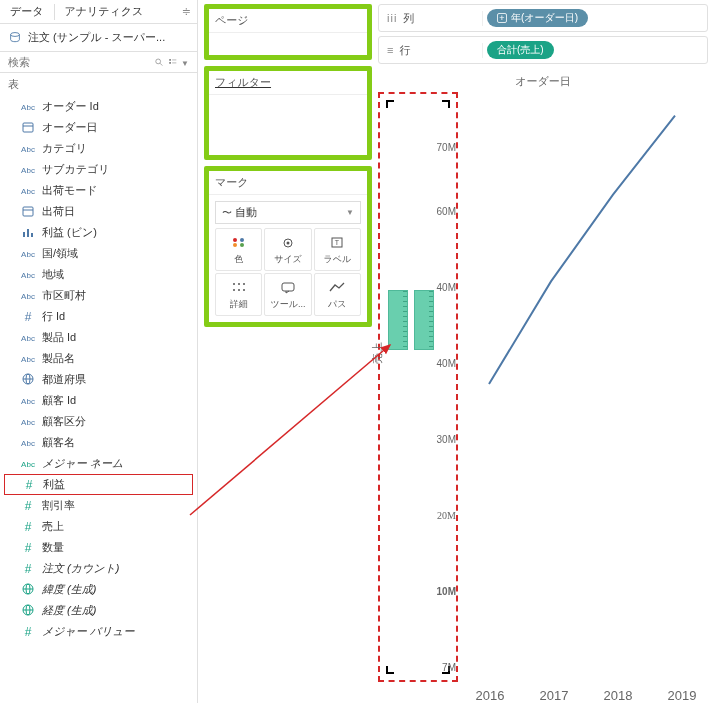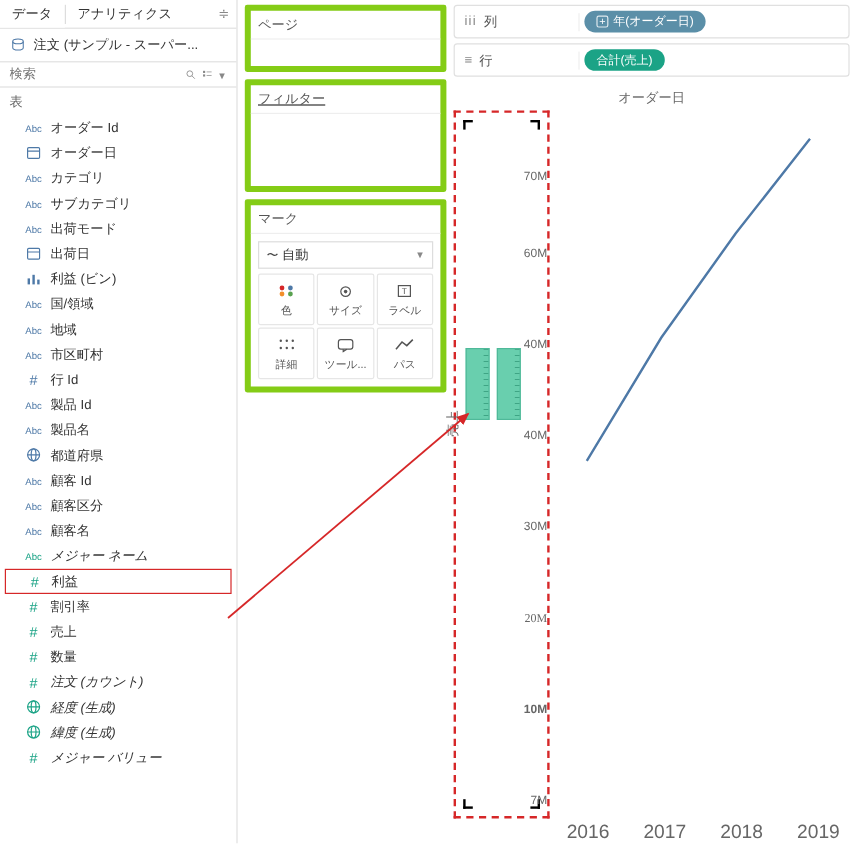--- a/index.html
+++ b/index.html
@@ -59,21 +59,21 @@
   .ruler { position: absolute; width: 20px; height: 60px; background: #69cfae; border: 1px solid #4fb999; }
   .ruler::after { content: ""; position: absolute; right: 0; top: 0; bottom: 0; width: 4px; background: repeating-linear-gradient(to bottom, #3fa585 0 1px, transparent 1px 5px); }
   .ruler.r1 { left: 8px; top: 196px; }
   .ruler.r2 { left: 34px; top: 196px; }
   
   .arrow-line { position: absolute;   pointer-events: none; z-index: 5; }
   
   .axis-label-v { position: absolute; left: -8px; top: 300px; transform: rotate(-90deg); transform-origin: left top; font-size: 11px; color: #666; }
   .y-ticks { position: absolute; left: 38px; top: 28px; width: 40px; height: 590px; }
   .y-tick { position: absolute; right: 0; font-size: 10px; color: #666; text-align: right; width: 40px; }
-  .x-ticks { position: absolute; left: 80px; bottom: 0; right: 0; display: flex; justify-content: space-around; font-size: 16px; color: #666; }
+  .x-ticks { position: absolute; left: 80px; bottom: 0; right: 0; display: flex; justify-content: space-around; font-size: 13px; color: #666; }
   svg.plot { position: absolute; left: 80px; top: 28px; right: 0; height: 592px; }
 </style>
 </head>
 <body>
 
 <div class="app">
 
   <div class="sidebar">
     <div class="tabs">
       <div class="tab active">データ</div>
@@ -209,29 +209,29 @@
         <div class="field">
           <span class="ficon teal"><span style="font-size:12px;">#</span></span>
           <span class="italic">注文 (カウント)</span>
         </div>
         <div class="field">
           <span class="ficon teal"><svg width="12" height="12" viewBox="0 0 12 12">
               <circle cx="6" cy="6" r="5" fill="none" stroke="currentColor"></circle>
               <ellipse cx="6" cy="6" rx="2" ry="5" fill="none" stroke="currentColor"></ellipse>
               <line x1="1" y1="6" x2="11" y2="6" stroke="currentColor"></line>
             </svg></span>
-          <span class="italic">経度 (生成)</span>
+          <span class="italic">緯度 (生成)</span>
         </div>
         <div class="field">
           <span class="ficon teal"><svg width="12" height="12" viewBox="0 0 12 12">
               <circle cx="6" cy="6" r="5" fill="none" stroke="currentColor"></circle>
               <ellipse cx="6" cy="6" rx="2" ry="5" fill="none" stroke="currentColor"></ellipse>
               <line x1="1" y1="6" x2="11" y2="6" stroke="currentColor"></line>
             </svg></span>
-          <span class="italic">緯度 (生成)</span>
+          <span class="italic">経度 (生成)</span>
         </div>
         <div class="field">
           <span class="ficon teal"><span style="font-size:12px;">#</span></span>
           <span class="italic">メジャー バリュー</span>
         </div>
       </div>
   </div>
 
   <div class="midcol">
     <div class="card pages-card">

